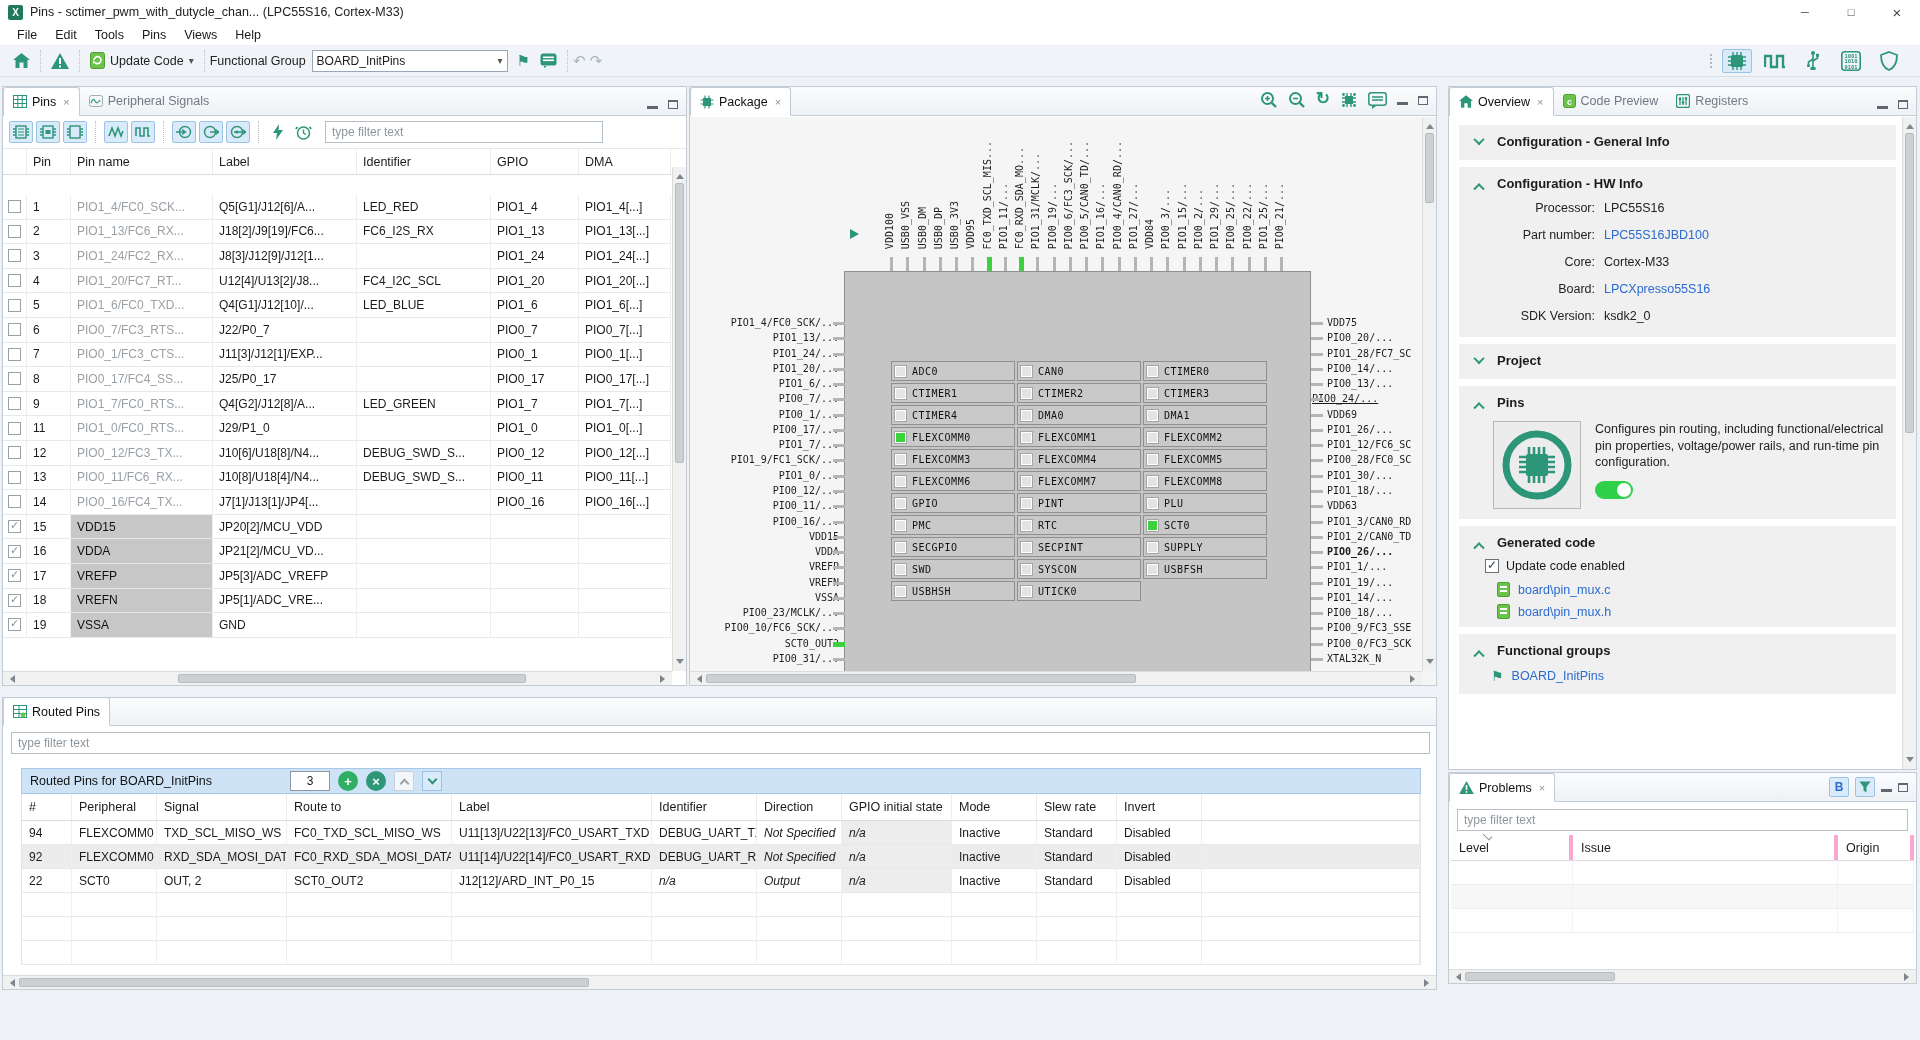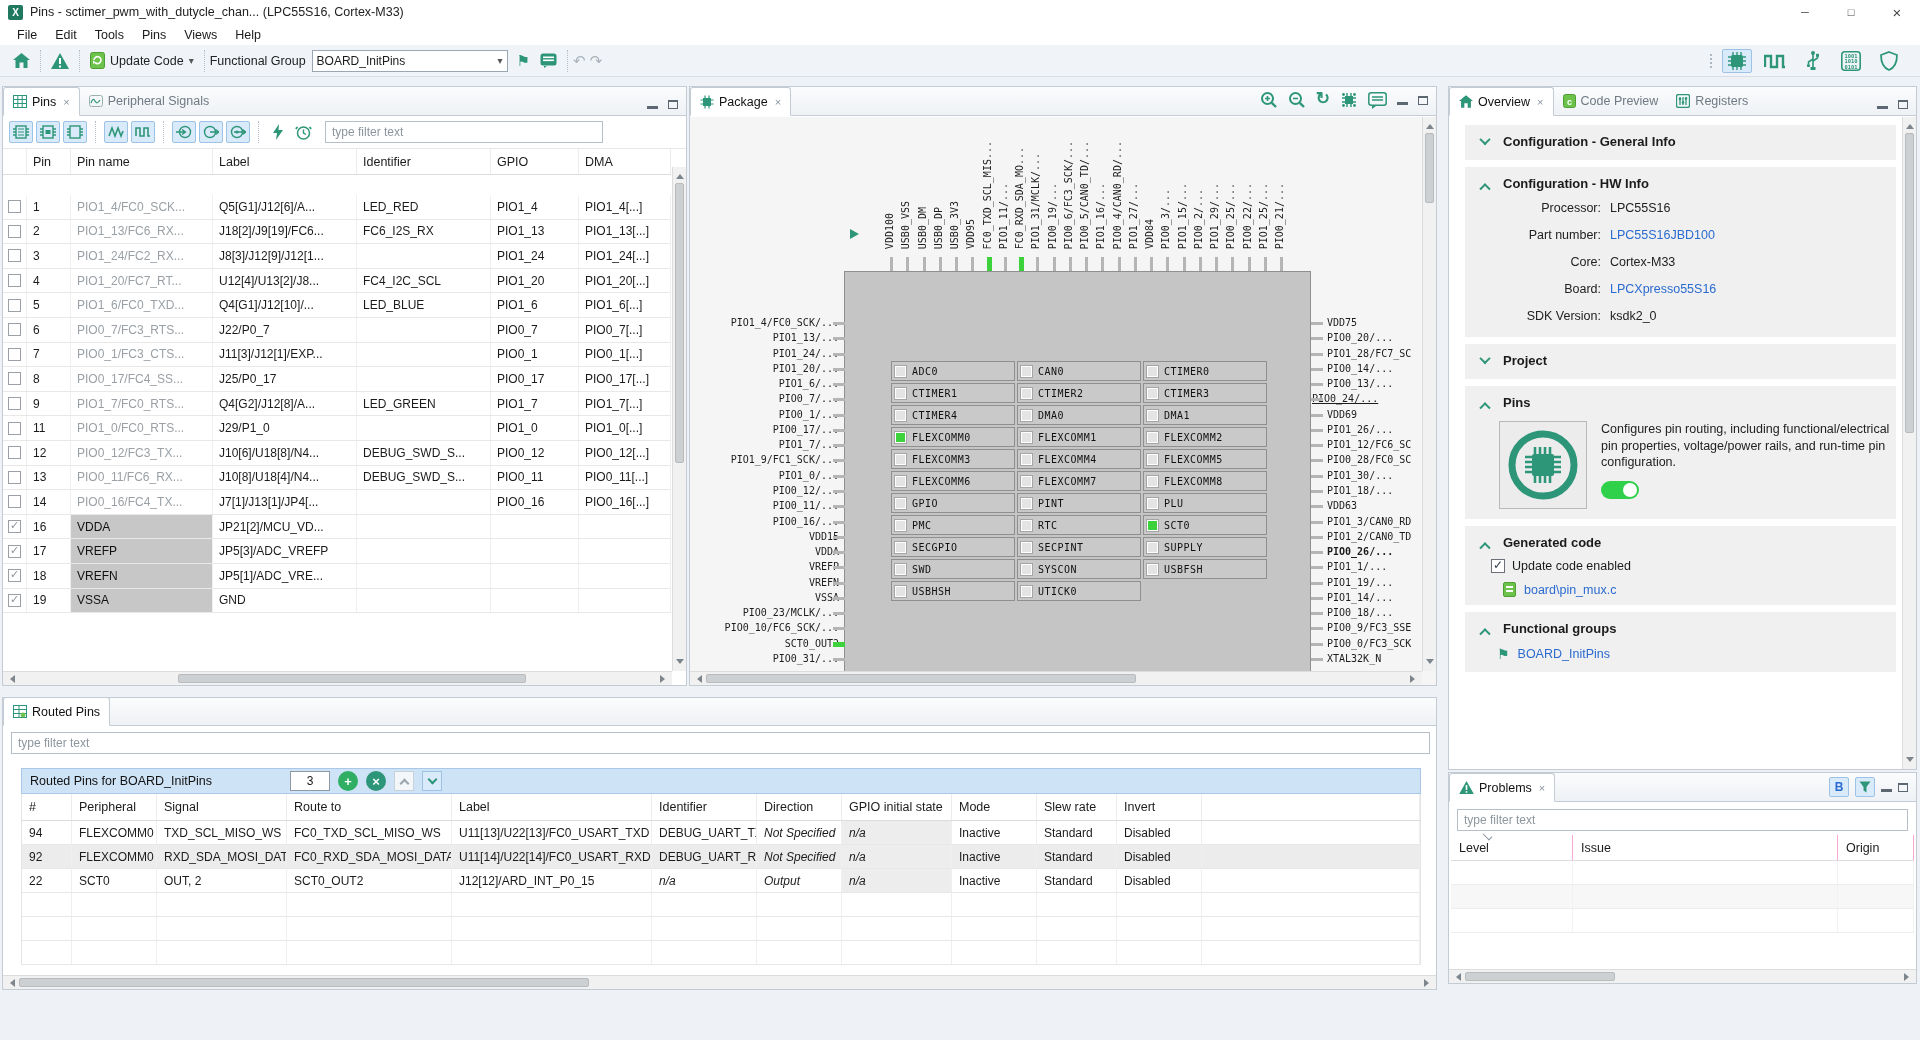--- a/index.html
+++ b/index.html
@@ -88,21 +88,21 @@
   .lstub.green{height:5px;background:var(--green);}
   #periph-grid{position:absolute;left:201px;top:244px;width:376px;display:grid;grid-template-columns:124px 124px 124px;gap:2px;}
   .pcell{height:20px;background:#c9c9c9;border:1px solid #8f8f8f;display:flex;align-items:center;padding-left:3px;}
   .pcell .chk{width:11px;height:11px;background:#e4e4e4;border:1px solid #fff;outline:1px solid #a5a5a5;}
   .pcell.on .chk{background:var(--green);}
   .pcell span{margin-left:6px;font-size:10px;letter-spacing:0.5px;color:#101010;}
   #pkg-vscroll{right:0;top:0;bottom:14px;}
   #pkg-hscroll{left:0;right:14px;bottom:0;}
   
   #overview-panel{left:1448px;top:86px;width:469px;height:684px;}
-  #ov-content{position:absolute;left:0;top:30px;right:14px;bottom:0;overflow:hidden;padding:8px 6px 0 16px;}
+  #ov-content{position:absolute;left:0;top:30px;right:14px;bottom:0;overflow:hidden;padding:8px 6px 0 10px;}
   .section{background:#f0f0f0;margin-bottom:7px;padding:5px 8px 8px 8px;}
   .sec-head{display:flex;align-items:center;gap:14px;min-height:22px;}
   .sec-title{font-weight:bold;font-size:13px;color:#1b1b1b;}
   .chev{width:8px;height:8px;border-right:2px solid var(--teal);border-bottom:2px solid var(--teal);margin-left:8px;flex:none;}
   .chev.down{transform:rotate(45deg) translate(-1px,-1px);}
   .chev.up{transform:rotate(-135deg) translate(-2px,-2px);margin-top:6px;}
   .fieldrow{display:grid;grid-template-columns:128px 1fr;height:27px;align-items:center;}
   .fieldrow .fl{text-align:right;color:#222;font-size:12.5px;}
   .fieldrow .fv{padding-left:9px;font-size:12.5px;color:#222;}
   .fieldrow .fv.link{color:var(--link);}
@@ -144,21 +144,21 @@
   .rrow>div{display:flex;align-items:center;padding-left:7px;border-right:1px solid #efefef;overflow:hidden;white-space:nowrap;font-size:12px;}
   .rrow.selected{background:#ececec;}
   .rrow .it{font-style:italic;}
   .rrow .gpioinit{background:#ededed;}
   #routed-hscroll{left:0;right:0;bottom:0;}
   
   #problems-panel{left:1448px;top:772px;width:469px;height:212px;}
   #problems-filter{display:block;width:451px;margin:7px 8px 4px 8px;}
   .probgrid{display:grid;grid-template-columns:122px 265px 1fr;}
   #problems-cols{height:26px;border-bottom:1px solid #dcdcdc;margin:0 2px;}
-  #problems-cols div{display:flex;align-items:center;padding-left:8px;border-right:1px solid #f9a8d4;font-size:12.5px;position:relative;}
+  #problems-cols div{display:flex;align-items:center;padding-left:8px;border-right:4px solid #f9a8d4;font-size:12.5px;position:relative;}
   #problems-cols .sort{position:absolute;left:32px;top:-2px;width:5px;height:5px;border-right:1.5px solid #8a949d;border-bottom:1.5px solid #8a949d;transform:rotate(45deg);}
   .probrow{height:24px;border-bottom:1px solid #ededed;margin:0 2px;}
   .probrow>div{border-right:1px solid #f2f2f2;}
   .probrow.alt{background:#f7f7f7;}
   #problems-hscroll{left:0;right:0;bottom:0;}
   .hdr-mini-btns{margin-left:auto;display:flex;align-items:center;gap:6px;padding:0 8px 4px 0;}
   .mini-tool{width:20px;height:20px;background:#d9eafa;border:1px solid #9cc3e5;border-radius:2px;display:flex;align-items:center;justify-content:center;}
   svg{display:block;}
 </style>
 </head>
@@ -507,20 +507,31 @@
       <div class="prow pgrid">
         <div class="cbwrap">
           <div class="cb"></div>
         </div>
         <div>14</div>
         <div class="pname">PIO0_16/FC4_TX...</div>
         <div>J7[1]/J13[1]/JP4[...</div>
         <div></div>
         <div>PIO0_16</div>
         <div>PIO0_16[...]</div>
+      </div>
+      <div class="prow pgrid">
+        <div class="cbwrap">
+          <div class="cb checked"></div>
+        </div>
+        <div>15</div>
+        <div class="pname power">VDD15</div>
+        <div>JP20[2]/MCU_VDD</div>
+        <div></div>
+        <div></div>
+        <div></div>
       </div>
       <div class="prow pgrid">
         <div class="cbwrap">
           <div class="cb checked"></div>
         </div>
         <div>16</div>
         <div class="pname power">VDDA</div>
         <div>JP21[2]/MCU_VD...</div>
         <div></div>
         <div></div>
@@ -1003,20 +1014,24 @@
       </div>
       <div class="gc-check-row">
         <div class="gc-box"></div>
         <span style="font-size:12.5px;">Update code enabled</span>
       </div>
       <div id="gen-files">
           <div class="gc-file">
             <div class="fico"></div>
             <a>board\pin_mux.c</a>
           </div>
+          <div class="gc-file">
+            <div class="fico"></div>
+            <a>board\pin_mux.h</a>
+          </div>
         </div>
     </div>
     <div class="section">
       <div class="sec-head">
         <div class="chev up"></div>
         <span class="sec-title">Functional groups</span>
       </div>
       <div id="func-groups">
           <div class="fg-item">
             <span style="color: rgb(46, 150, 120); font-size: 14px;">⚑</span>

